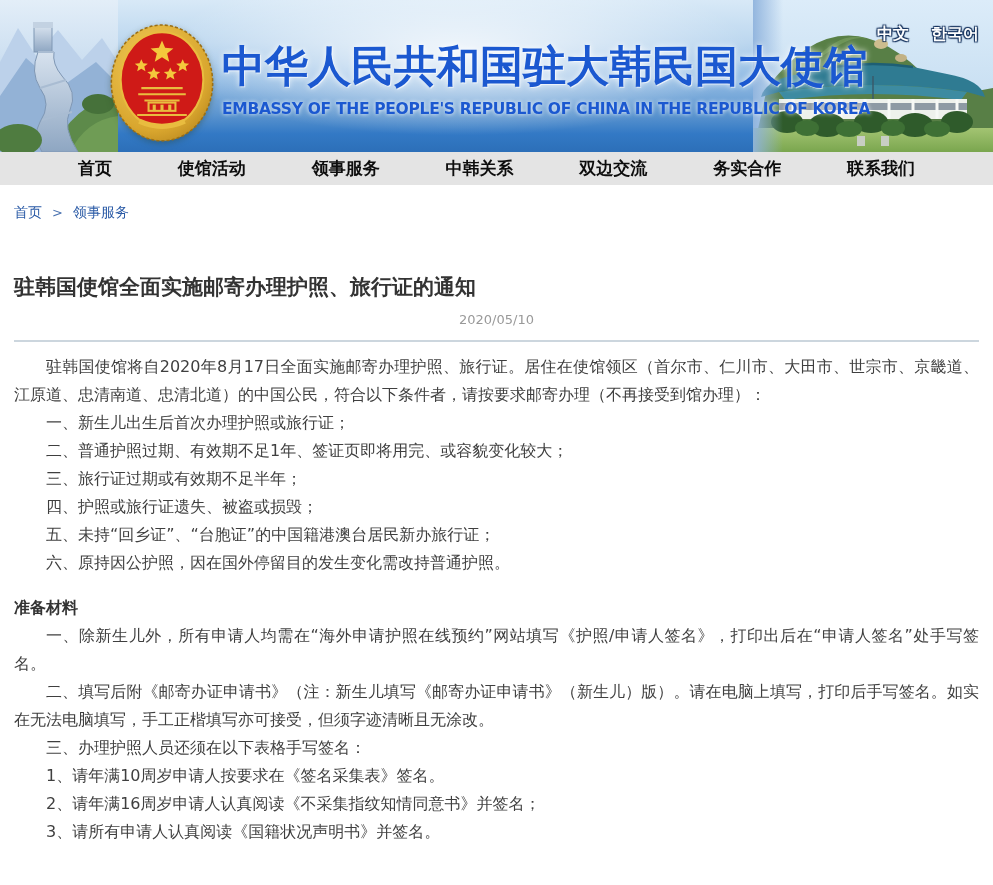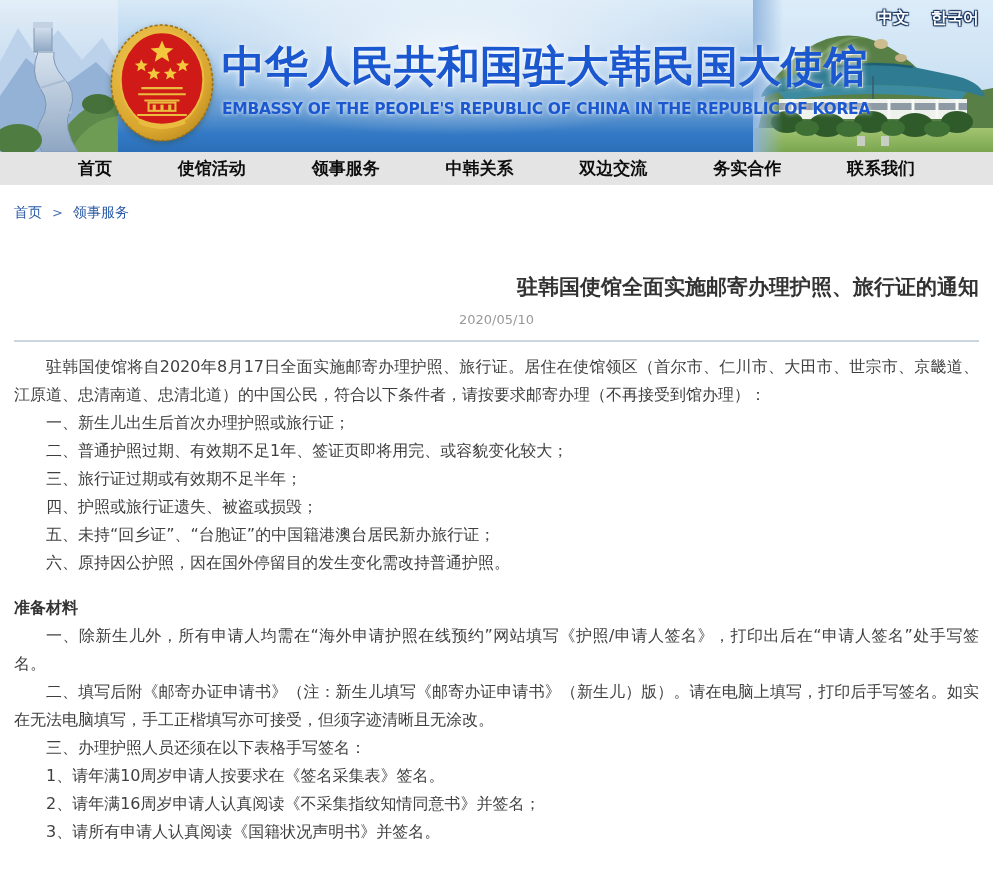--- a/index.html
+++ b/index.html
@@ -24,21 +24,21 @@
   .titles { position:absolute; left:222px; top:38px; width:560px; text-align:right; }
   .title-cn {
     font-size:43px; font-weight:bold; color:#1b58d0; letter-spacing:0px; white-space:nowrap;
     text-shadow:0 0 6px rgba(255,255,255,.9), 1px 1px 0 rgba(255,255,255,.6);
   }
   .title-en {
     margin-top:4px; font-size:15.5px; font-weight:bold; color:#1b58d0; letter-spacing:-0.3px; white-space:nowrap;
     text-shadow:0 0 4px rgba(255,255,255,.9);
   }
   .lang {
-    position:absolute; top:8px; right:14px; z-index:5;
+    position:absolute; top:24px; right:14px; z-index:5;
     font-size:16px; font-weight:bold; color:#fff;
     text-shadow:1px 1px 1px #16335e, -1px -1px 1px #16335e, 1px -1px 1px #16335e, -1px 1px 1px #16335e;
   }
   .lang span { cursor:pointer; }
   .lang .gap { display:inline-block; width:22px; }
   
   .navbar {
     width:993px; height:33px; background:#e4e4e4;
     display:flex; justify-content:space-between; align-items:center; padding:0 78px;
   }
@@ -47,21 +47,21 @@
   }
   
   .breadcrumb {
     padding:19px 2px 15px 14px; font-size:14px; color:#2a5aa6;
   }
   .breadcrumb a { color:#2a5aa6; text-decoration:none; cursor:pointer; }
   .breadcrumb .sep { margin:0 10px; color:#4a72b0; font-size:13px; }
   
   .article { padding:0 14px; }
   .article-title {
-    margin-top:36px; text-align:right; font-size:21px; font-weight:bold; color:#333;
+    margin-top:36px; text-align:left; font-size:21px; font-weight:bold; color:#333;
   }
   .article-date {
     margin-top:11px; text-align:center; font-size:13px; color:#999;
   }
   .divider { margin-top:13px; border-top:2px solid #ccd6de; height:0; }
   .body-text { margin-top:11px; font-size:16px; color:#3f3f3f; }
   .body-text p { line-height:28px; text-indent:2em; text-align:justify; }
   .body-text p.center-bold { text-align:left; text-indent:0; font-weight:bold; margin-top:17px; color:#333; }
 </style>
 </head>

